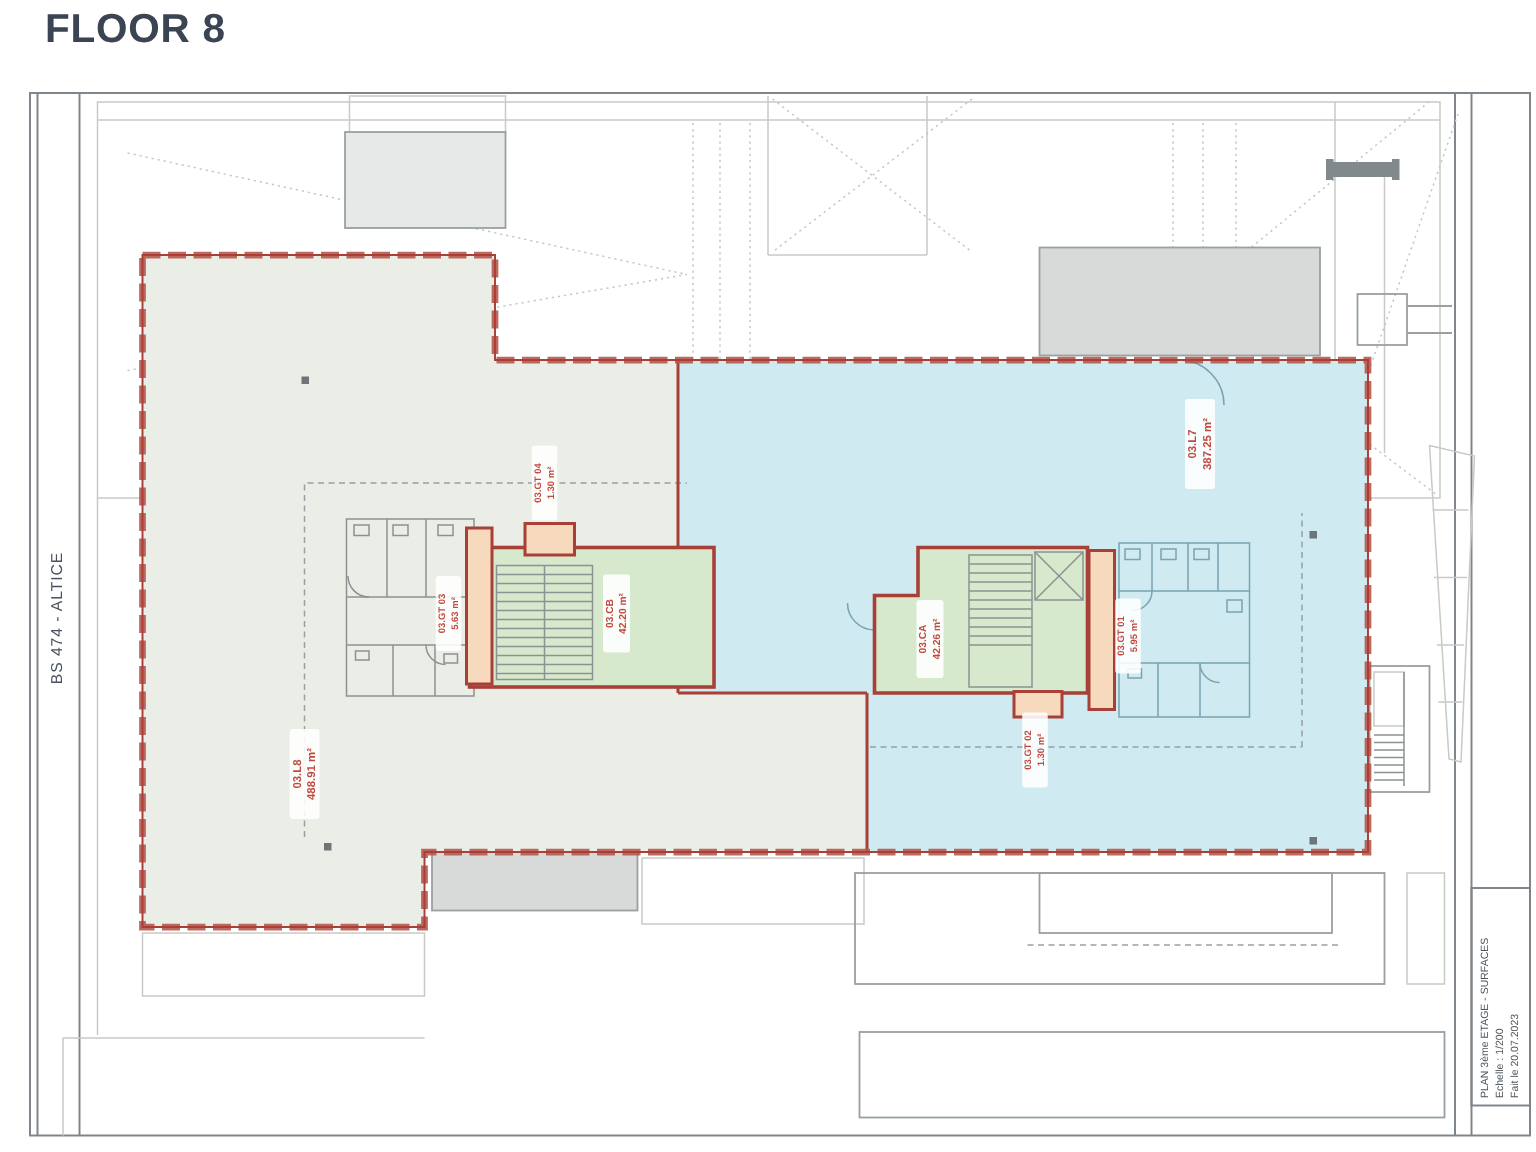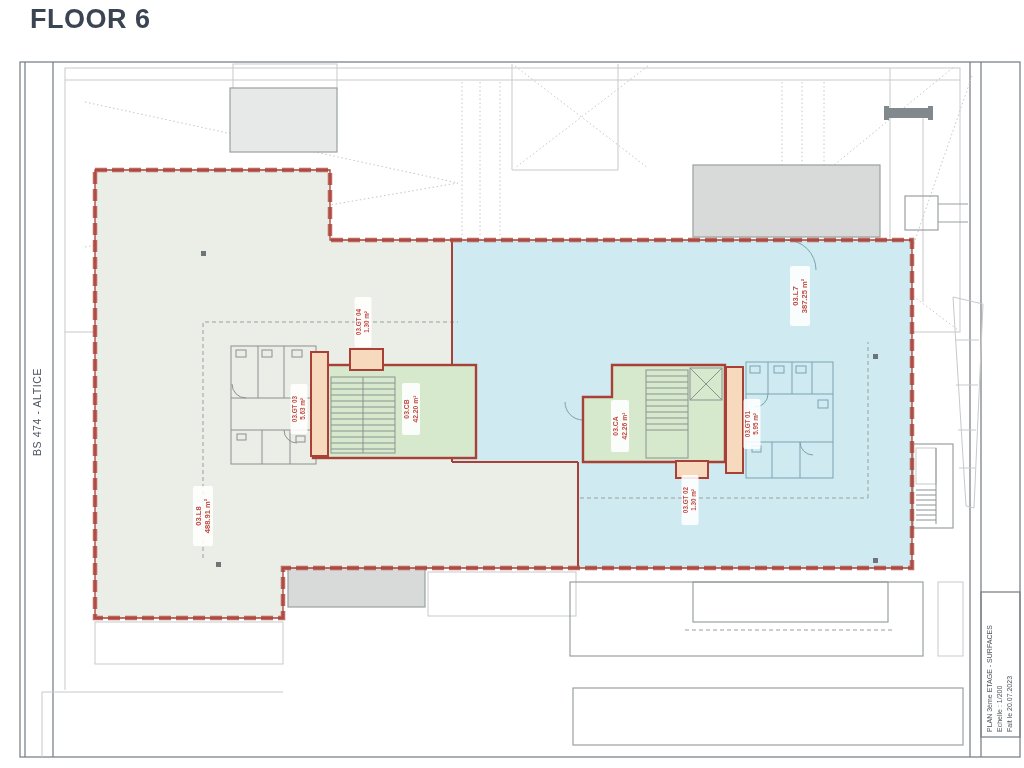--- a/index.html
+++ b/index.html
@@ -30,21 +30,21 @@
   .room-label-md text{font-size:6.8px;}
   .room-label-sm text{font-size:6.3px;}
   .strip-text{font-family:"Liberation Sans",sans-serif;font-size:10.5px;fill:#49525e;
               letter-spacing:.6px;text-anchor:middle;}
   .tb-text{font-family:"Liberation Sans",sans-serif;font-size:7px;fill:#4f565c;}
 </style>
 </head>
 <body>
 
 <div id="stage">
-  <div id="floor-title">FLOOR 6</div>
+  <div id="floor-title">FLOOR 8</div>
 
   <svg width="1024" height="768" viewBox="0 0 1024 768">
     <defs>
       <pattern id="hatchGrid" width="3.5" height="3.5" patternUnits="userSpaceOnUse">
         <path d="M0 0H3.5M0 0V3.5" stroke="#b4b8b7" stroke-width="0.6" fill="none"></path>
       </pattern>
     </defs>
 
     <g>
       <rect class="ln-dark" x="20" y="62" width="1000" height="695"></rect>

